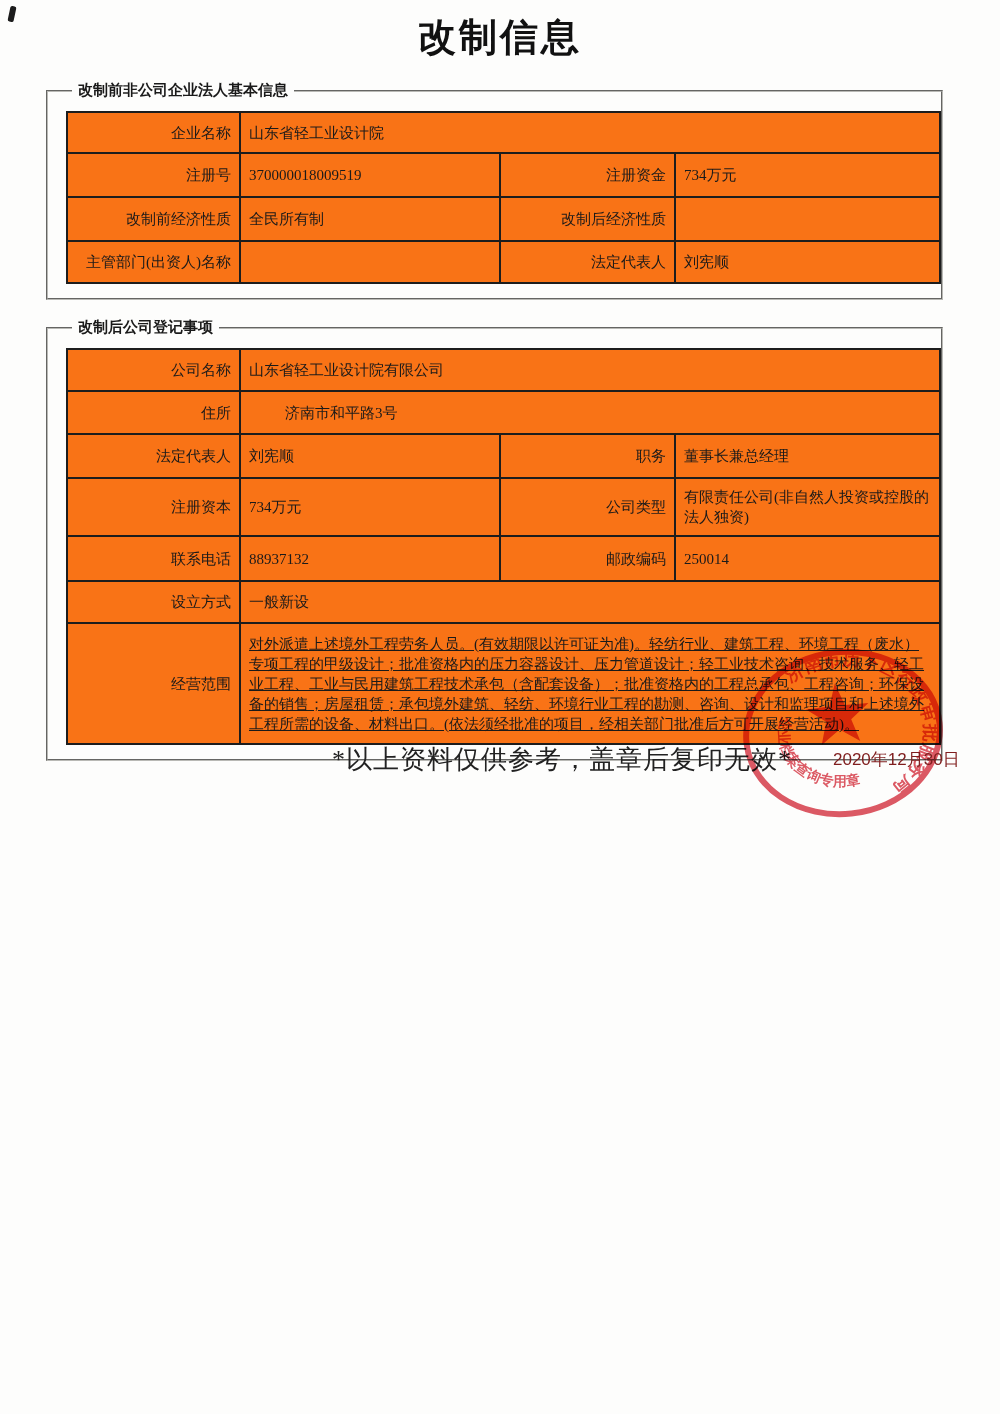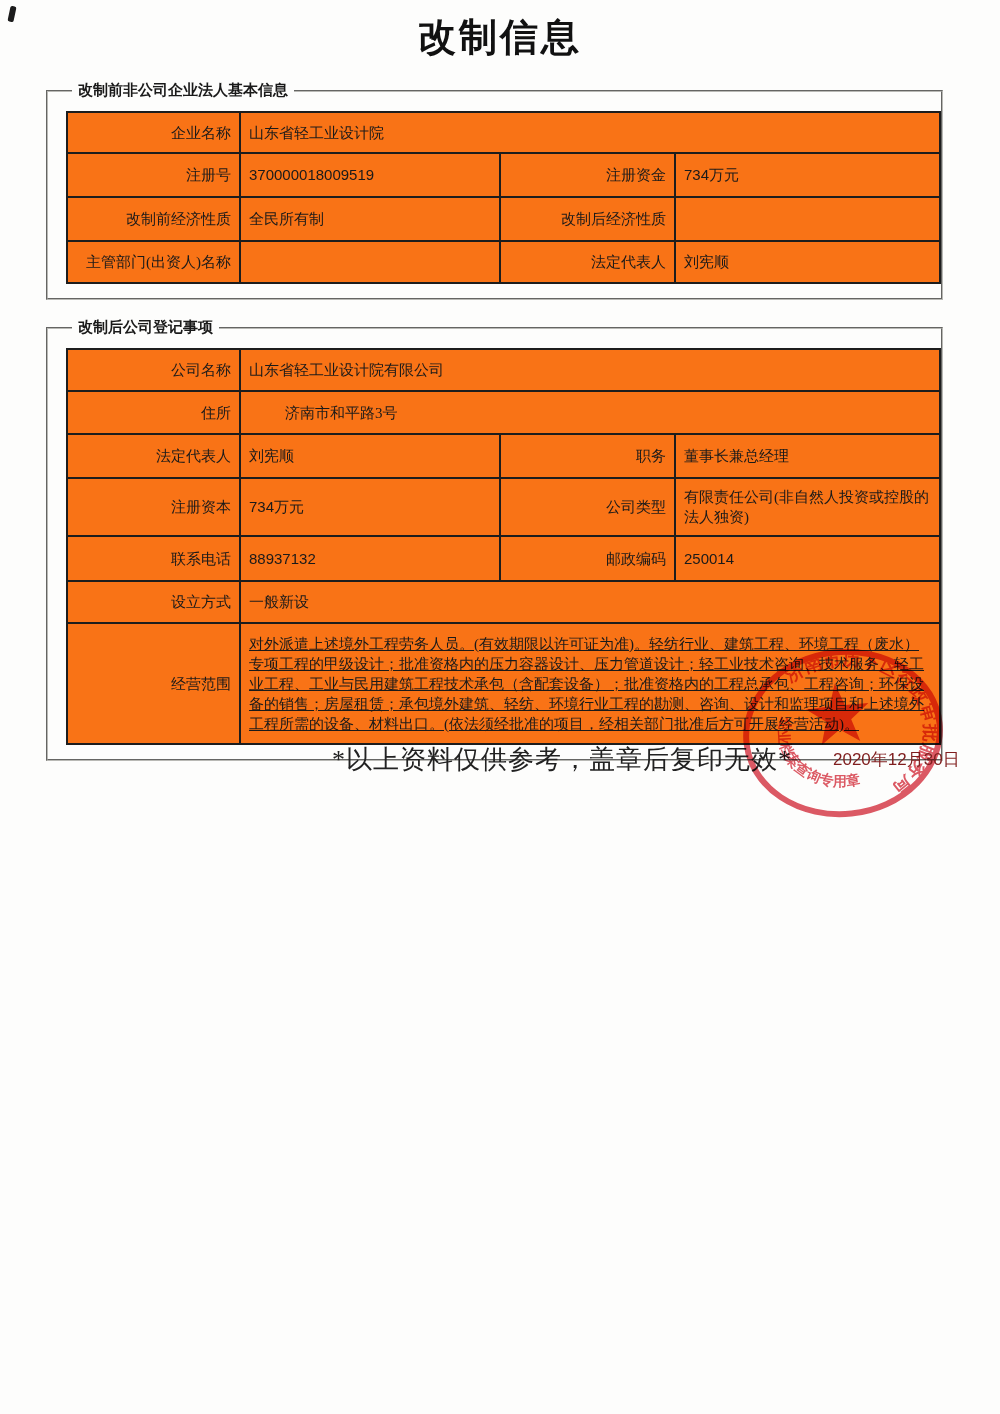--- a/index.html
+++ b/index.html
@@ -29,21 +29,21 @@
   table.form{
     border-collapse:collapse;table-layout:fixed;width:873px;margin-top:5px;
     background:#f97316;
   }
   table.form td{
     border:2px solid #1d1d1d;font-size:15px;line-height:20px;
     padding:2px 8px;vertical-align:middle;word-break:break-all;
   }
   td.lbl{text-align:right;padding-right:7px;}
   td.val{text-align:left;}
-  td.num{font-family:Liberation Sans, sans-serif;font-size:16px;}
+  td.num{font-family:Liberation Serif, serif;font-size:16px;}
   td.scope{line-height:22px;padding:6px 10px;text-decoration:underline;}
   tr.h35 td{height:35px;} tr.h36 td{height:36px;margin-top:17px;} tr.h37 td{height:37px;padding-left:44px;}
   tr.h38 td{height:38px;} tr.h39 td{height:39px;} tr.h52 td{height:52px;}
   tr.h115 td{height:115px;}
   .footer-note{
     position:absolute;left:332px;top:742px;width:420px;
     font-size:26px;letter-spacing:1px;color:#222;white-space:nowrap;
   }
   .footer-date{
     position:absolute;left:833px;top:748px;z-index:6;

